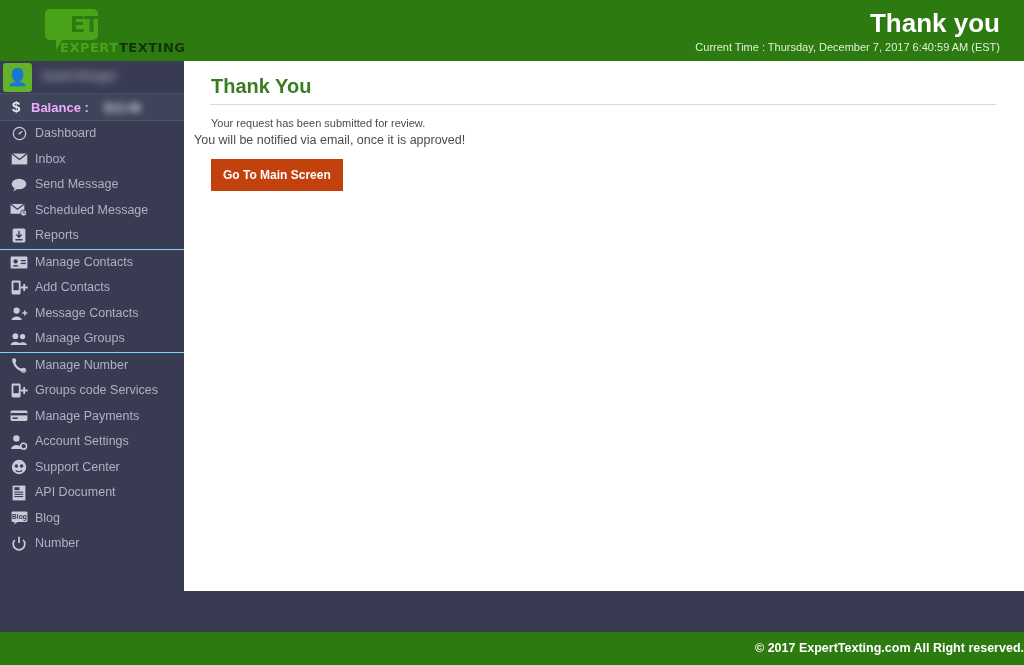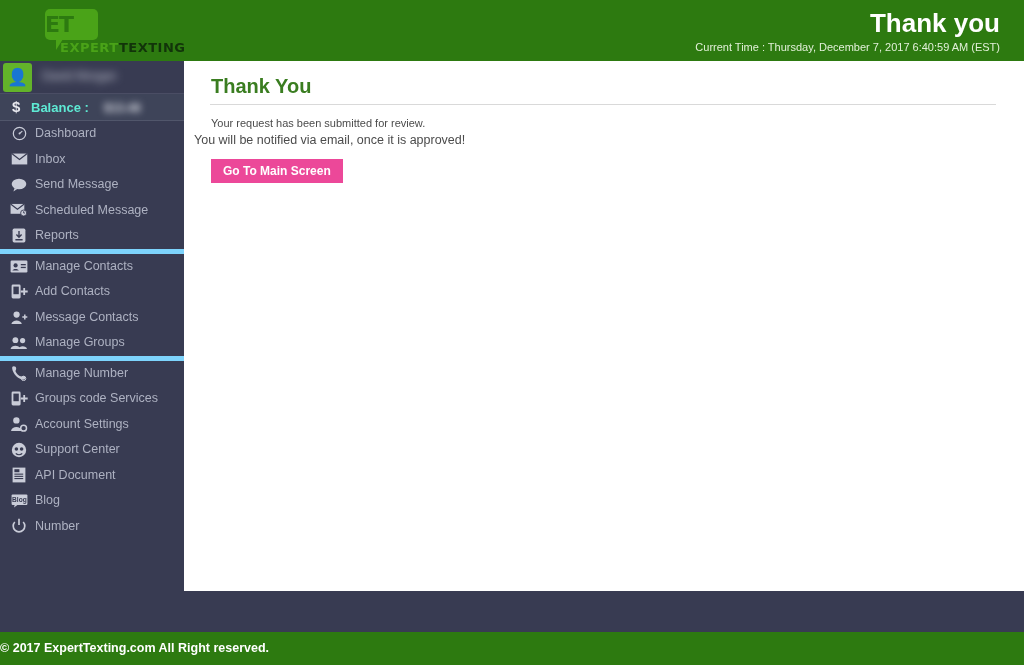--- a/index.html
+++ b/index.html
@@ -45,21 +45,21 @@
     border-bottom: 11px solid transparent;
   }
   .logo-et {
     position: absolute; left: 0; top: 0;
     width: 53px; height: 31px;
     color: #2d7a10;
     font-family: "DejaVu Sans", sans-serif;
     font-size: 22px;
     font-weight: bold;
     letter-spacing: -1px;
-    text-align: left;
+    text-align: right;
     line-height: 31px;
   }
   .logo-word {
     position: absolute; left: 20px; top: 31px;
     font-family: "DejaVu Sans", sans-serif;
     font-size: 13px;
     font-weight: bold;
     letter-spacing: 0.5px;
     white-space: nowrap;
   }
@@ -123,37 +123,37 @@
     border-bottom: 1px solid #51566b;
   }
   .balance-icon {
     position: absolute; left: 12px; top: 4px;
     color: #e9eaf0;
     font-size: 15px;
     font-weight: bold;
   }
   .balance-label {
     position: absolute; left: 31px; top: 6px;
-    color: #5eead4;
+    color: #f0abfc;
     font-size: 13px;
     font-weight: bold;
     white-space: nowrap;
   }
   .balance-value {
     position: absolute; left: 104px; top: 7px;
     color: #d6d8e0;
     font-size: 12px;
     font-weight: bold;
     filter: blur(3.5px);
     -webkit-filter: blur(3.5px);
     white-space: nowrap;
   }
 
   .nav-group { padding: 0; }
-  .nav-group + .nav-group { border-top: 5px solid #7dd3fc; }
+  .nav-group + .nav-group { border-top: 1px solid #7dd3fc; }
   .nav-item {
     position: relative;
     height: 25.5px;
     cursor: pointer;
   }
   .nav-ico {
     position: absolute; left: 9px; top: 0;
     width: 20px; height: 25.5px;
     display: flex; align-items: center; justify-content: center;
     color: #c9ccd8;
@@ -191,23 +191,23 @@
     color: #4b4b4b;
     font-size: 11px;
   }
   .msg-line2 {
     position: absolute; left: 10px; top: 72px;
     color: #4b4b4b;
     font-size: 12.5px;
   }
   .main-btn {
     position: absolute; left: 27px; top: 98px;
-    height: 24px;
+    height: 32px;
     padding: 0 12px;
-    background: #ec4899;
+    background: #c2410c;
     border: none;
     color: #ffffff;
     font-family: "Liberation Sans", sans-serif;
     font-size: 12px;
     font-weight: bold;
     cursor: pointer;
     line-height: 22px;
   }
 
   
@@ -218,21 +218,21 @@
   }
   .footer {
     position: absolute; left: 0; top: 632px;
     width: 1024px; height: 33px;
     background: #2d7a10;
   }
   .footer-text {
     position: absolute; left: 0; top: 0;
     width: 1024px; height: 33px;
     line-height: 33px;
-    text-align: left;
+    text-align: right;
     color: #ffffff;
     font-size: 12.5px;
     font-weight: bold;
     border-radius: 6px;
   }
 </style>
 </head>
 <body>
 
 <div class="app">
@@ -376,20 +376,30 @@
       </div>
       <div class="nav-item">
         <div class="nav-ico">
           <svg width="17" height="15" viewBox="0 0 17 15">
               <rect x="0.6" y="0.6" width="9" height="13.8" rx="1.4" fill="#c9ccd8"></rect>
               <rect x="2.4" y="2.6" width="5.4" height="7.6" fill="#383b52"></rect>
               <path d="M13.2 4 L13.2 11 M9.7 7.5 L16.7 7.5" stroke="#c9ccd8" stroke-width="1.8" fill="none"></path>
             </svg>
         </div>
         <div class="nav-label">Groups code Services</div>
+      </div>
+      <div class="nav-item">
+        <div class="nav-ico">
+          <svg width="18" height="12" viewBox="0 0 18 12">
+              <rect x="0.6" y="0.6" width="16.8" height="10.4" rx="1.4" fill="#c9ccd8"></rect>
+              <rect x="0.6" y="3" width="16.8" height="2.4" fill="#383b52"></rect>
+              <rect x="2.6" y="7.4" width="5" height="1.6" fill="#383b52"></rect>
+            </svg>
+        </div>
+        <div class="nav-label">Manage Payments</div>
       </div>
       <div class="nav-item">
         <div class="nav-ico">
           <svg width="18" height="16" viewBox="0 0 18 16">
               <circle cx="6.4" cy="4.4" r="3.2" fill="#c9ccd8"></circle>
               <path d="M1 15 C1.7 9.6 11.1 9.6 11.8 15 Z" fill="#c9ccd8"></path>
               <circle cx="13.6" cy="12.2" r="2.9" fill="none" stroke="#c9ccd8" stroke-width="1.5"></circle>
             </svg>
         </div>
         <div class="nav-label">Account Settings</div>

